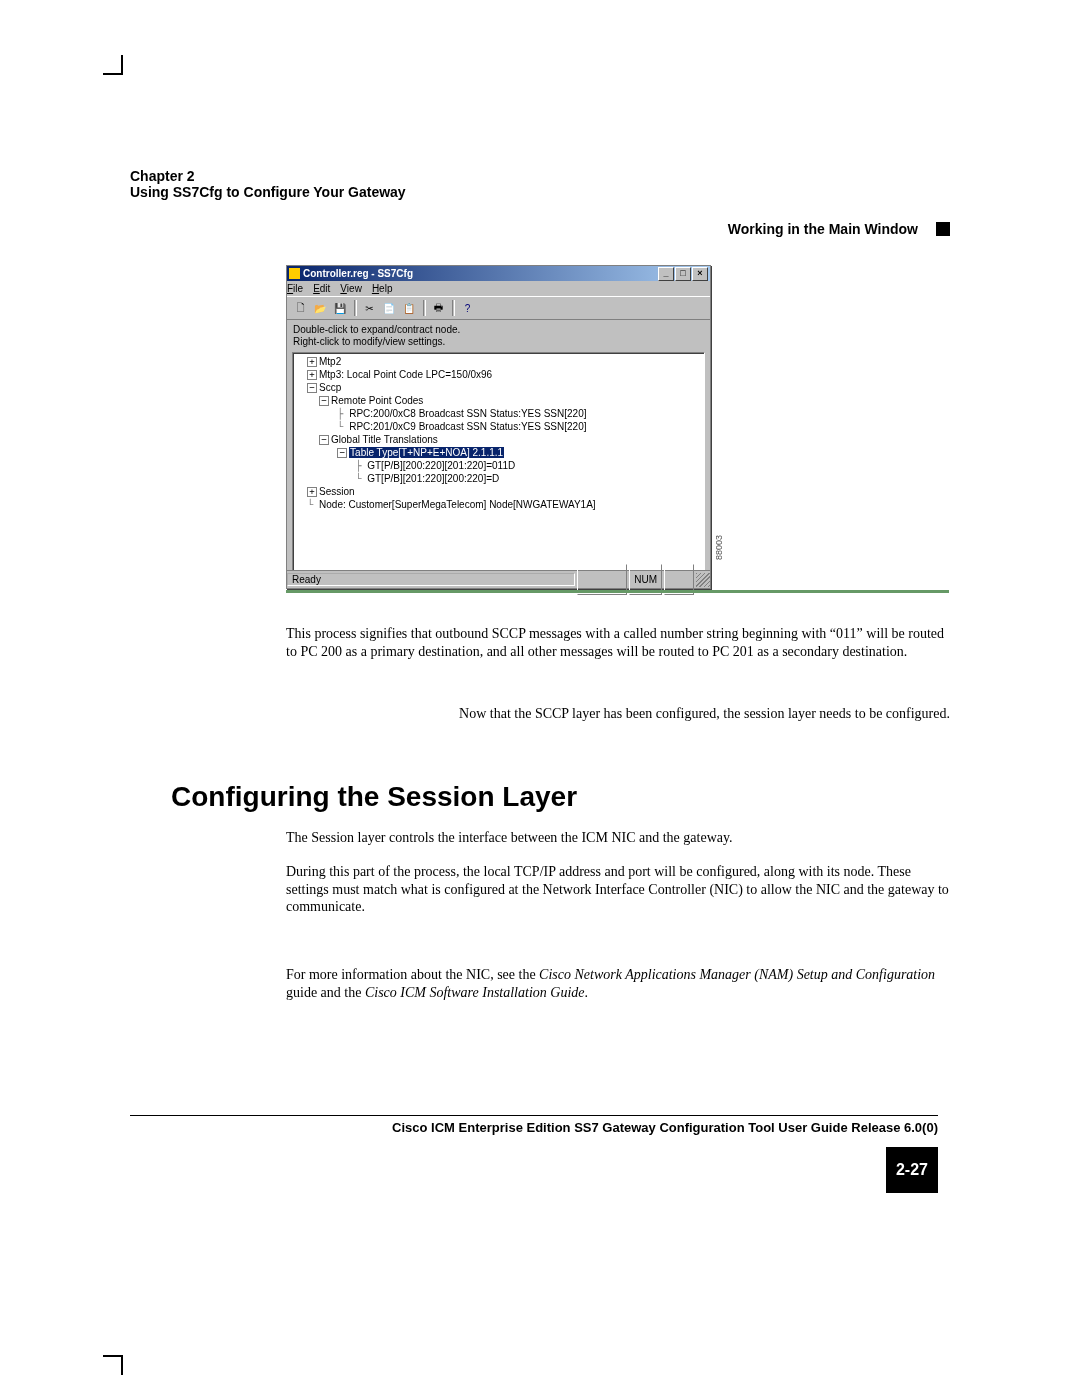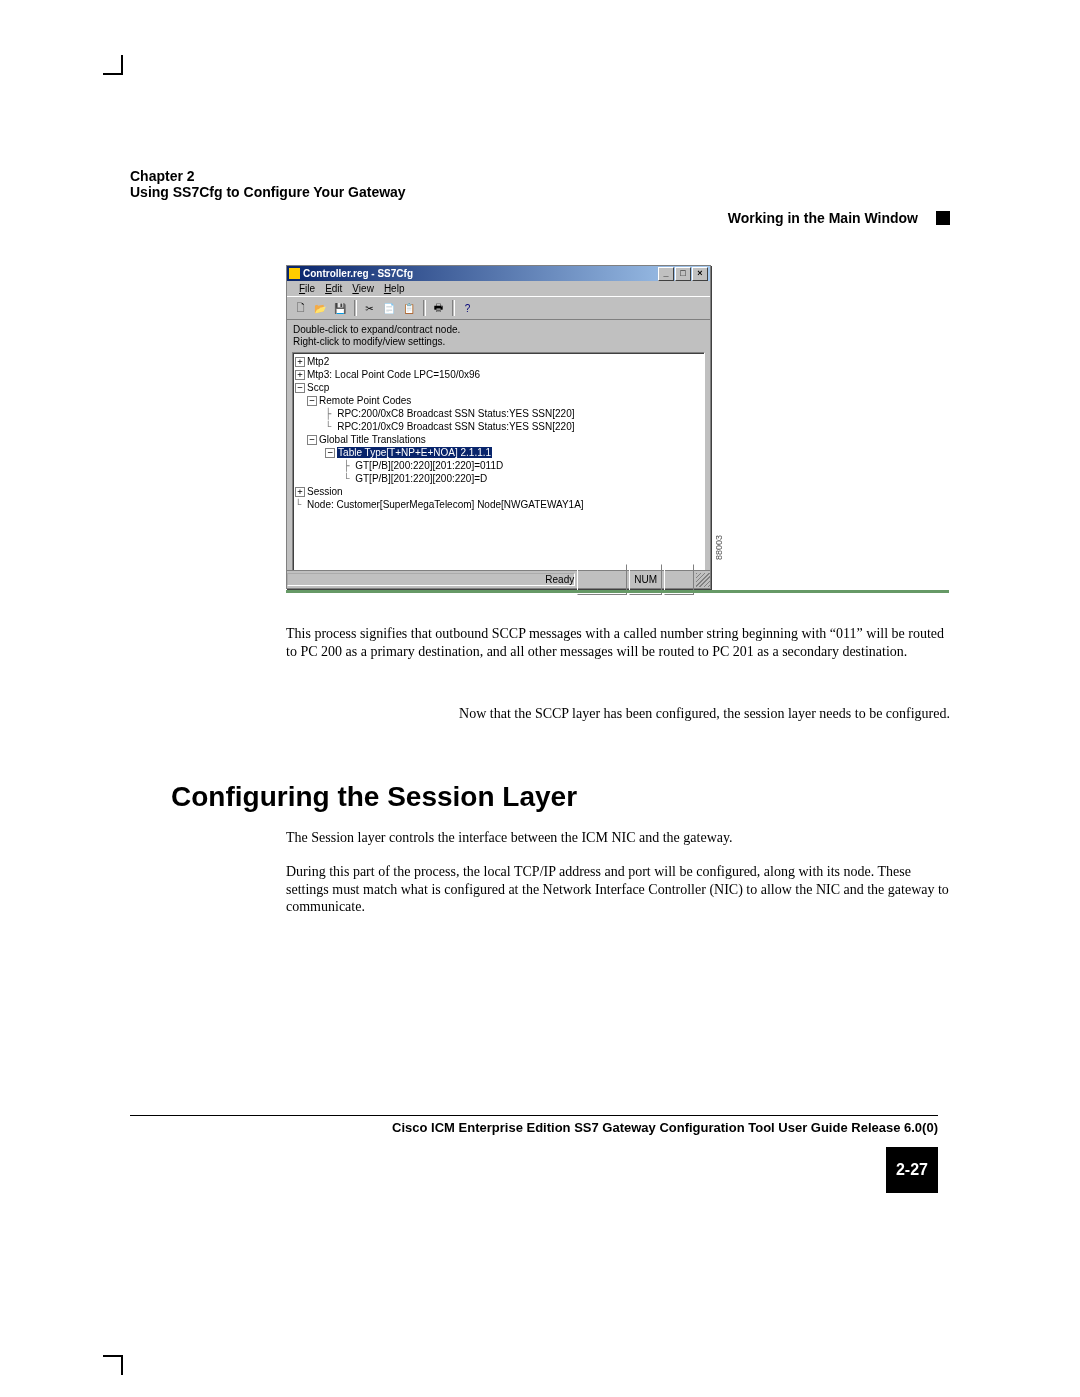--- a/index.html
+++ b/index.html
@@ -45,21 +45,21 @@
   .header-top {
     display: flex;
     justify-content: flex-start;
     font-weight: bold;
     flex-direction: column;
   }
   .header-sub {
     display: flex;
     justify-content: flex-end;
     align-items: center;
-    margin-top: 10px;
+    margin-top: 21px;
     font-weight: bold;
   }
   .black-sq {
     width: 14px;
     height: 14px;
     background: #000;
     margin-left: 18px;
   }
   .screenshot {
     position: absolute;
@@ -104,21 +104,21 @@
     color: #000;
     font-family: Arial;
     font-size: 9px;
     font-weight: bold;
   }
   .menubar {
     height: 15px;
     background: #c0c0c0;
     display: flex;
     align-items: center;
-    padding-left: 12px;
+    padding-left: 0;
     font-size: 10px;
   }
   .menubar span { margin-right: 10px; }
   .menubar span u { text-decoration: underline; }
   .toolbar {
     height: 22px;
     background: #c0c0c0;
     border-top: 1px solid #fff;
     border-bottom: 1px solid #808080;
     display: flex;
@@ -157,21 +157,21 @@
     border-bottom-color: #fff;
     box-shadow: inset 1px 1px 0 #404040;
     overflow: hidden;
     padding: 2px 2px;
   }
   .tree {
     font-size: 10px;
     line-height: 13px;
     white-space: nowrap;
   }
-  .tree .row { display: block; }
+  .tree .row { display: block; padding-left: 12px; }
   .tree .sel {
     background: #08246b;
     color: #fff;
     padding: 0 1px;
   }
   .box {
     display: inline-block;
     width: 8px;
     height: 8px;
     border: 1px solid #808080;
@@ -187,21 +187,20 @@
     position: absolute;
     bottom: 0;
     left: 0;
     right: 0;
     height: 17px;
     background: #c0c0c0;
     border-top: 1px solid #808080;
     display: flex;
     align-items: center;
     font-size: 10px;
-    text-align: right;
   }
   .status-cell {
     border: 1px solid #808080;
     border-top-color: #fff;
     border-left-color: #fff;
     height: 13px;
     padding: 8px 4px;
     display: flex;
     align-items: center;
     margin-left: 2px;
@@ -359,20 +358,23 @@
   </div>
 
   <div class="figlabel">88003</div>
   <div class="hr-green"></div>
 
   <div class="body-text para1">This process signifies that outbound SCCP messages with a called number string beginning with “011” will be routed to PC 200 as a primary destination, and all other messages will be routed to PC 201 as a secondary destination.</div>
   <div class="body-text para2">Now that the SCCP layer has been configured, the session layer needs to be configured.</div>
   <div class="heading">Configuring the Session Layer</div>
   <div class="body-text para3">The Session layer controls the interface between the ICM NIC and the gateway.</div>
   <div class="body-text para4">During this part of the process, the local TCP/IP address and port will be configured, along with its node. These settings must match what is configured at the Network Interface Controller (NIC) to allow the NIC and the gateway to communicate.</div>
+  <div class="body-text para5">
+    <span>For more information about the NIC, see the </span><span class="italic">Cisco Network Applications Manager (NAM) Setup and Configuration</span><span> guide and the </span><span class="italic">Cisco ICM Software Installation Guide</span><span>.</span>
+  </div>
 
   <div class="footer">
     <div class="footer-rule"></div>
     <div class="footer-row">
       <span>Cisco ICM Enterprise Edition SS7 Gateway Configuration Tool User Guide Release 6.0(0)</span>
     </div>
     <div style="display:flex;justify-content:flex-end;margin-top:4px;">
       <span class="pagenum">2-27</span>
     </div>
   </div>

